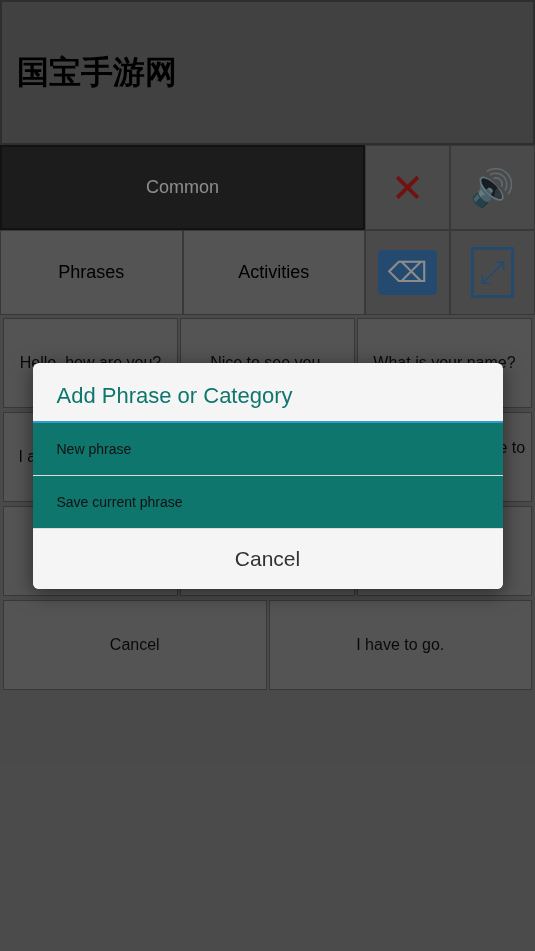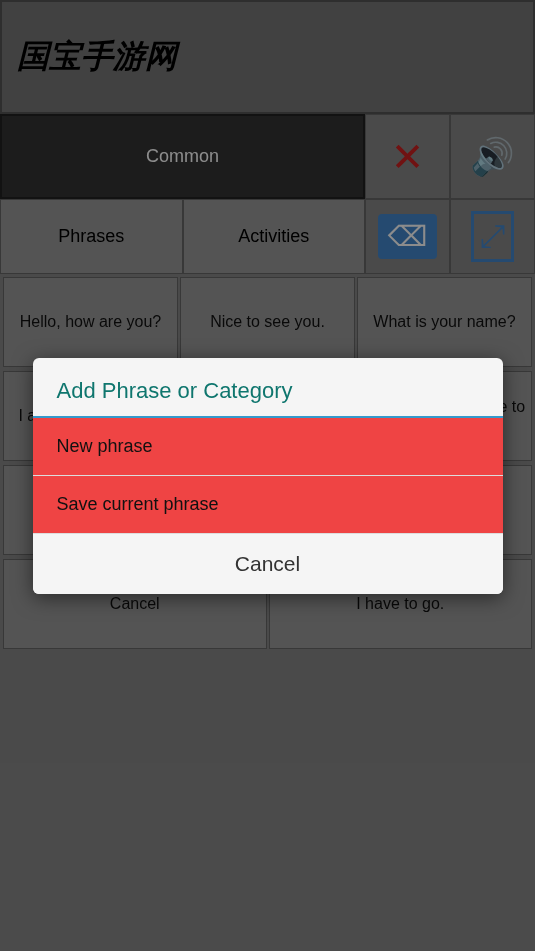--- a/index.html
+++ b/index.html
@@ -9,25 +9,24 @@
       background: #888;
       font-family: sans-serif;
       overflow: hidden;
       position: relative;
     }
 
     
     .header {
       background: #777;
       border: 2px solid #555;
-      height: 114px;
+      height: 145px;
       display: flex;
       align-items: center;
       padding: 25px 15px;
-      font-style: italic;
     }
     .header-title {
       font-size: 32px;
       font-weight: bold;
       color: #000;
     }
 
     
     .nav-row {
       display: flex;
@@ -62,21 +61,21 @@
       font-size: 40px;
     }
     .icon-speaker {
       color: #3355cc;
       font-size: 36px;
     }
 
     
     .nav-row2 {
       display: flex;
-      height: 75px;
+      height: 85px;
     }
     .nav-btn2 {
       flex: 1;
       display: flex;
       align-items: center;
       justify-content: center;
       background: #999;
       border: 1px solid #666;
       font-size: 18px;
       color: #000;
@@ -141,25 +140,25 @@
       box-shadow: 0 4px 20px rgba(0,0,0,0.5);
     }
     .dialog-title {
       color: #0f766e;
       font-size: 22px;
       padding: 20px 24px 12px 24px;
       border-bottom: 2px solid #3399cc;
     }
     .dialog-item {
       padding: 18px 24px;
-      font-size: 18px;
+      font-size: 14px;
       color: #111;
       border-bottom: 1px solid #ddd;
       cursor: pointer;
-      background: #ef4444;
+      background: #0f766e;
     }
     .dialog-cancel {
       padding: 18px 24px;
       font-size: 21px;
       color: #333;
       text-align: center;
       cursor: pointer;
       background: #f5f5f5;
     }
   </style>

